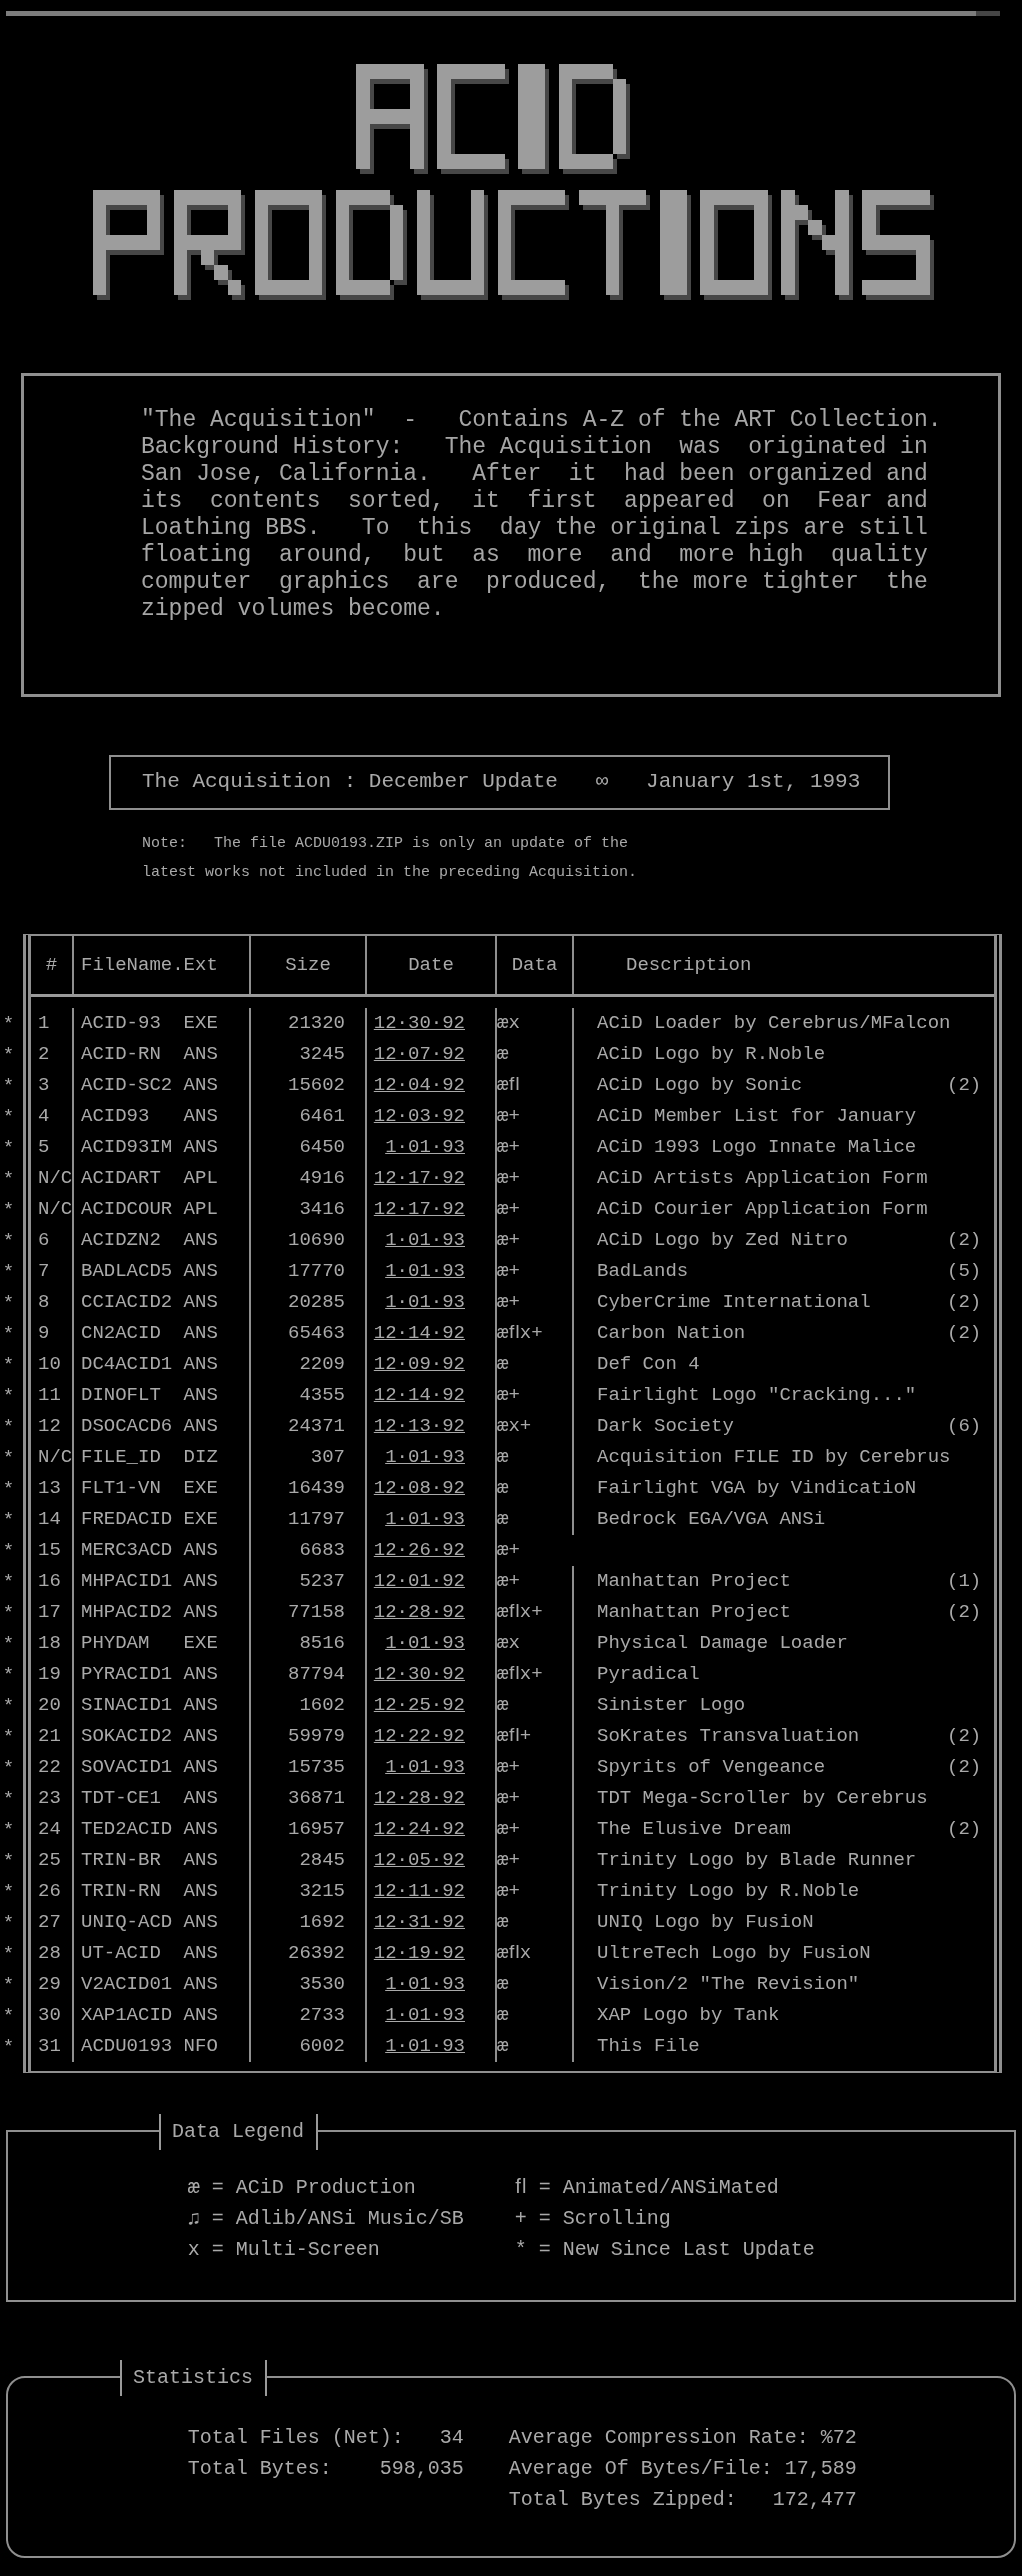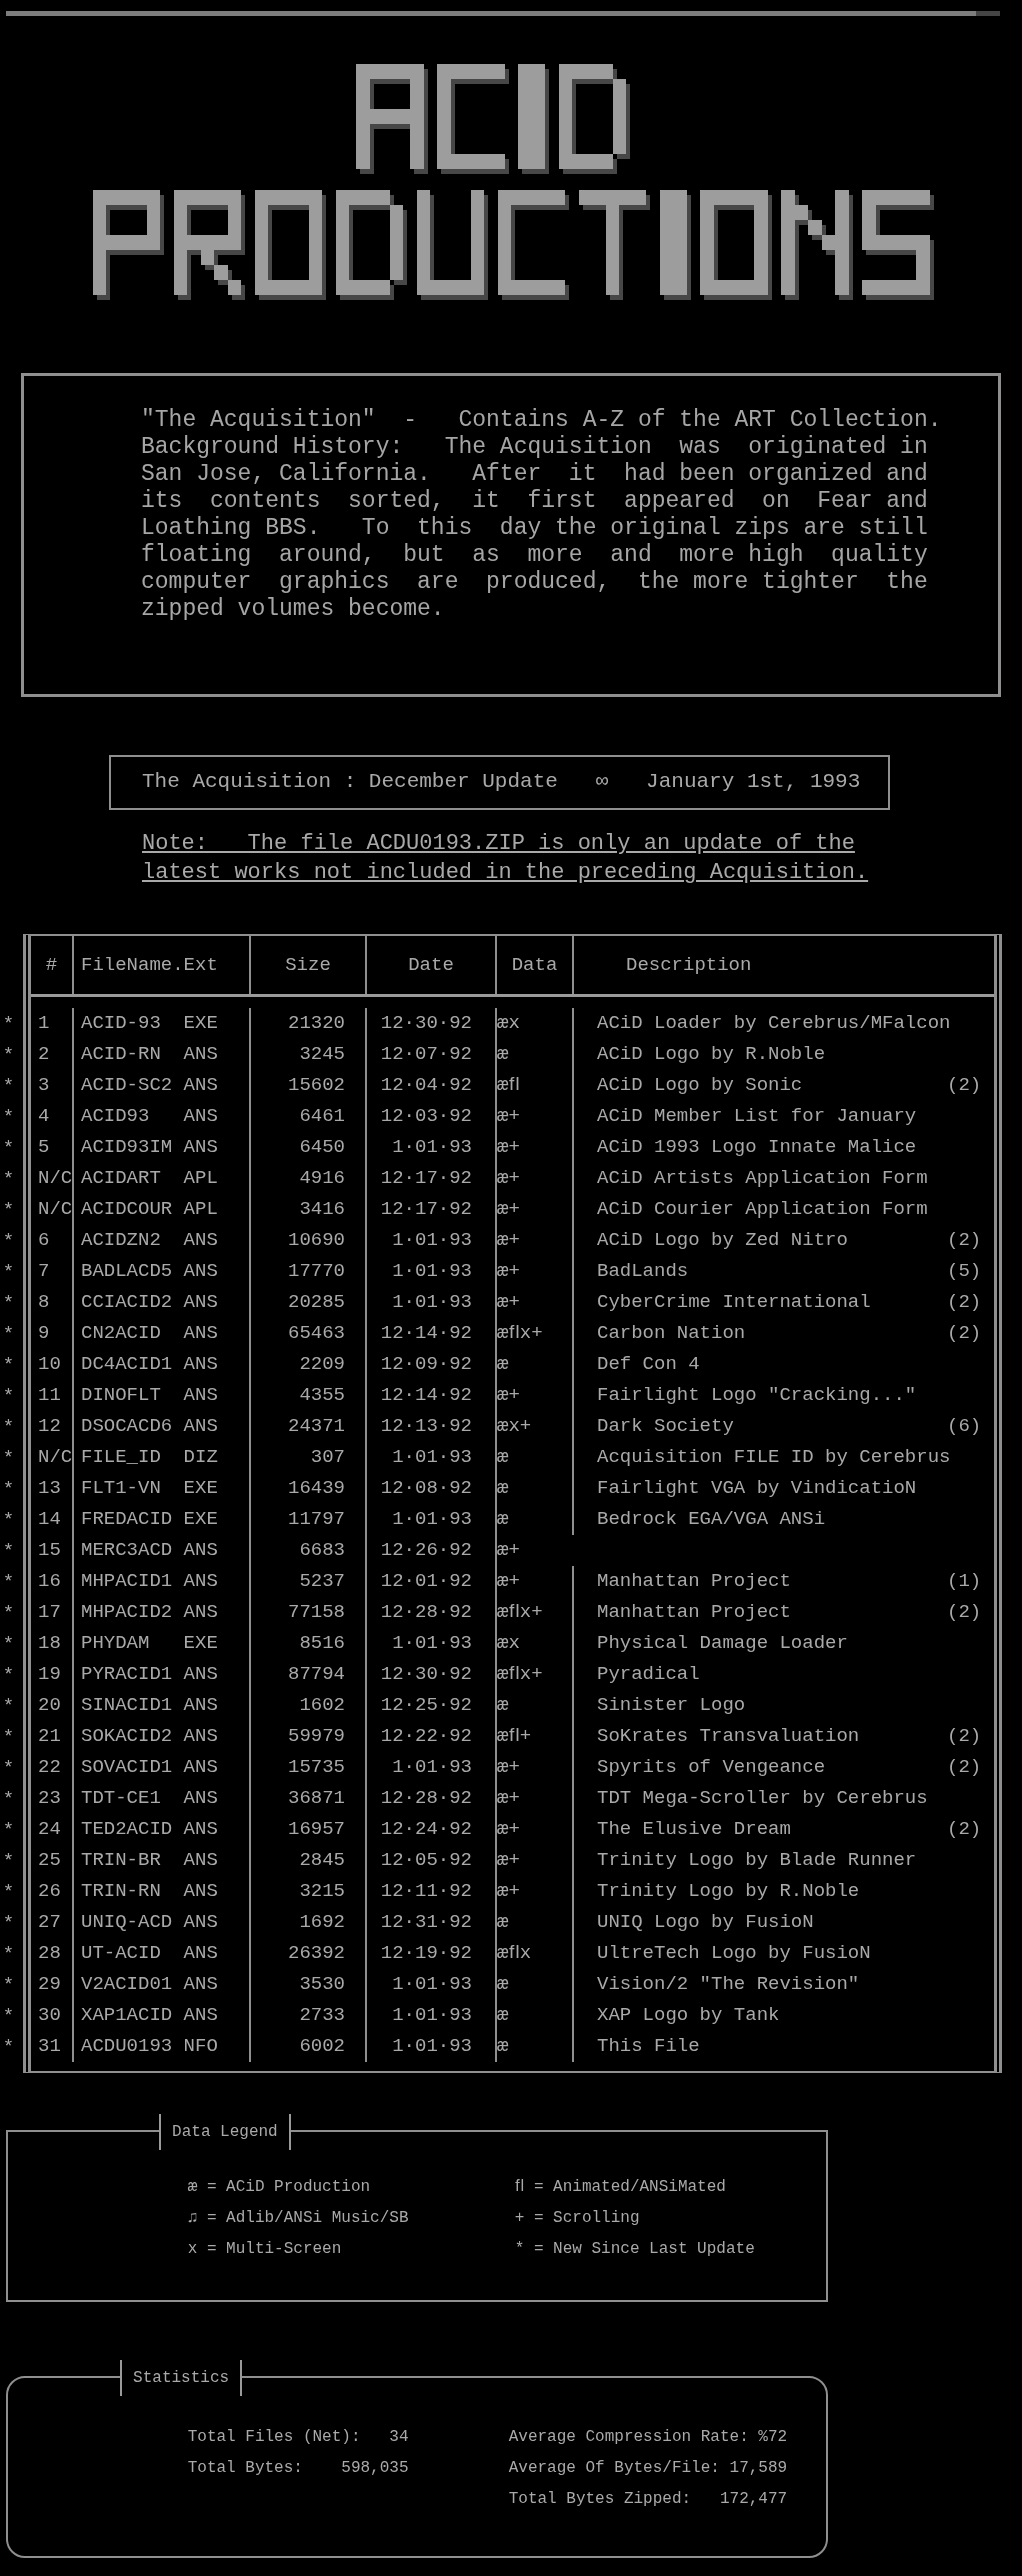--- a/index.html
+++ b/index.html
@@ -22,50 +22,50 @@
   
   .introbox{position:absolute;left:21px;top:373px;width:980px;height:324px;
             border:3.6px solid #8f8f8f;box-sizing:border-box;}
   .introbox pre{padding:31px 0 0 117px;font-size:23px;line-height:27px;color:#a6a6a6;}
 
   
   .updatebox{position:absolute;left:109px;top:755px;width:781px;height:55px;
              border:2.8px solid #8f8f8f;box-sizing:border-box;}
   .updatebox .ut{padding-left:31px;font-size:21px;line-height:49px;white-space:pre;}
 
-  .note{position:absolute;left:142px;top:829px;font-size:22px;line-height:29px;text-decoration:underline;}
+  .note{position:absolute;left:142px;top:829px;font-size:15px;line-height:29px;}
 
   
   .ftable{position:absolute;left:23px;top:934px;width:979px;box-sizing:border-box;
           border:2.8px solid #8f8f8f;border-left:8.5px double #8f8f8f;border-right:8.5px double #8f8f8f;
           font-size:19px;}
   .thead{display:grid;grid-template-columns:41px 177px 116px 130px 77px 1fr;
          border-bottom:3.6px solid #9a9a9a;height:58px;line-height:58px;}
   .thead>div{box-sizing:border-box;white-space:pre;}
   .thead>div+div{border-left:2.8px solid #8f8f8f;}
   .h-num,.h-size,.h-date,.h-data{text-align:center;}
   .h-file{padding-left:7px;}
   .h-desc{padding-left:52px;}
   .tbody{padding:11.4px 0 8.5px 0;}
   .trow{display:grid;grid-template-columns:41px 177px 116px 130px 77px 1fr;height:31px;line-height:31px;}
   .trow>div{box-sizing:border-box;white-space:pre;overflow:hidden;}
   .trow>div+div{border-left:2.8px solid #8f8f8f;}
   .c-num{padding-left:7px;}
   .c-file{padding-left:7px;}
   .c-size{text-align:right;padding-right:20px;}
-  .c-date{text-align:right;padding-right:23px;}
+  .c-date{text-align:right;padding-right:30px;text-decoration:underline;}
   .c-data{padding-left:0;}
   .c-desc{display:flex;padding-left:23px;}
   .c-desc .tag{margin-left:auto;padding-right:12.8px;}
 
   .stars{position:absolute;left:2.8px;top:1009px;font-size:19px;}
   .stars div{height:31px;line-height:31px;}
 
   
-  .obox{position:absolute;left:5.7px;width:822px;border:2.8px solid #8f8f8f;box-sizing:border-box;font-size:16px;}
+  .obox{position:absolute;left:5.7px;width:1010px;border:2.8px solid #8f8f8f;box-sizing:border-box;font-size:20px;}
   .legendbox{top:2130px;height:172px;}
   .statsbox{top:2376px;height:182px;border-radius:19px;}
   .obox .btitle{position:absolute;top:-18px;height:36px;line-height:36px;background:#000;
                 padding:0 11.4px;border-left:2.8px solid #9a9a9a;border-right:2.8px solid #9a9a9a;white-space:pre;}
   .legendbox .btitle{left:151px;}
   .statsbox .btitle{left:112px;}
   .col{position:absolute;white-space:pre;line-height:31px;}
   .legendbox .colA{left:180px;top:40px;}
   .legendbox .colB{left:507px;top:40px;}
   .statsbox .colA{left:140px;top:44px;margin-left:40px;}

